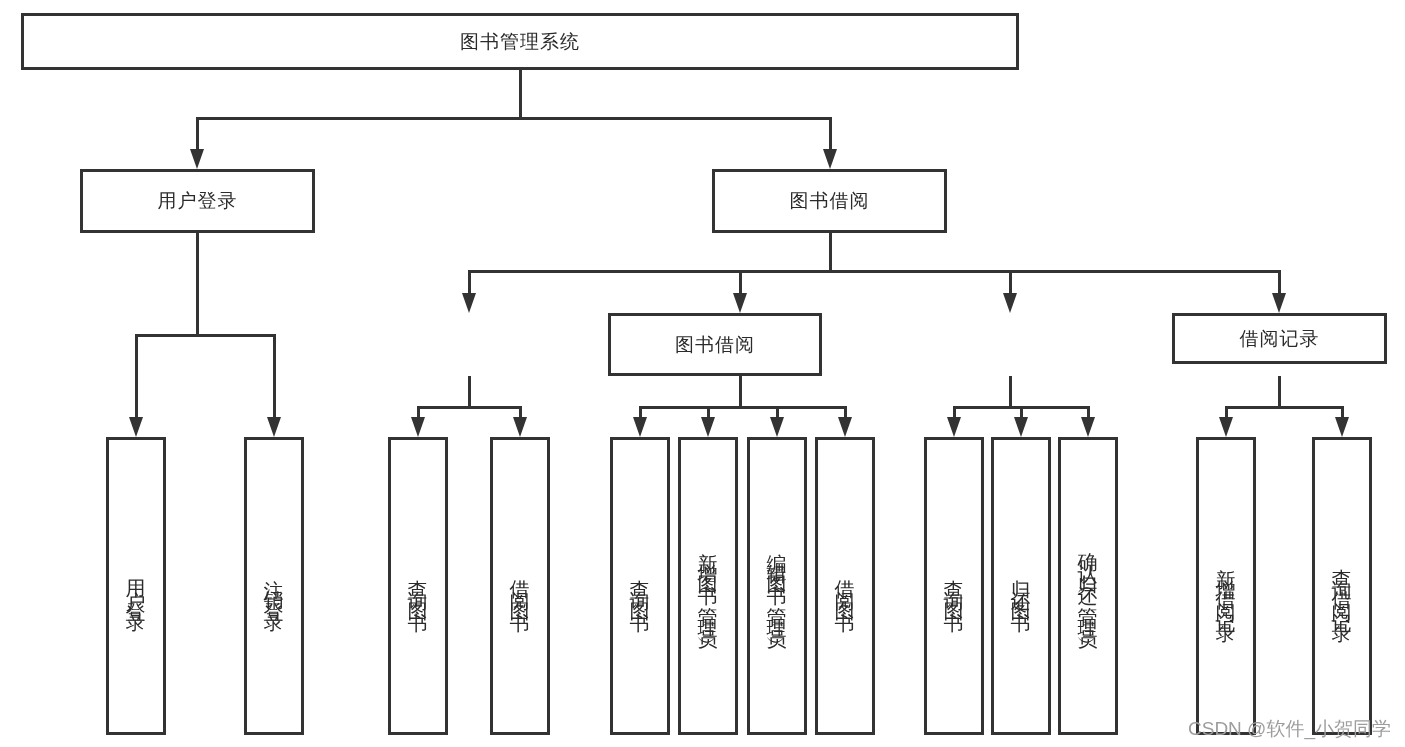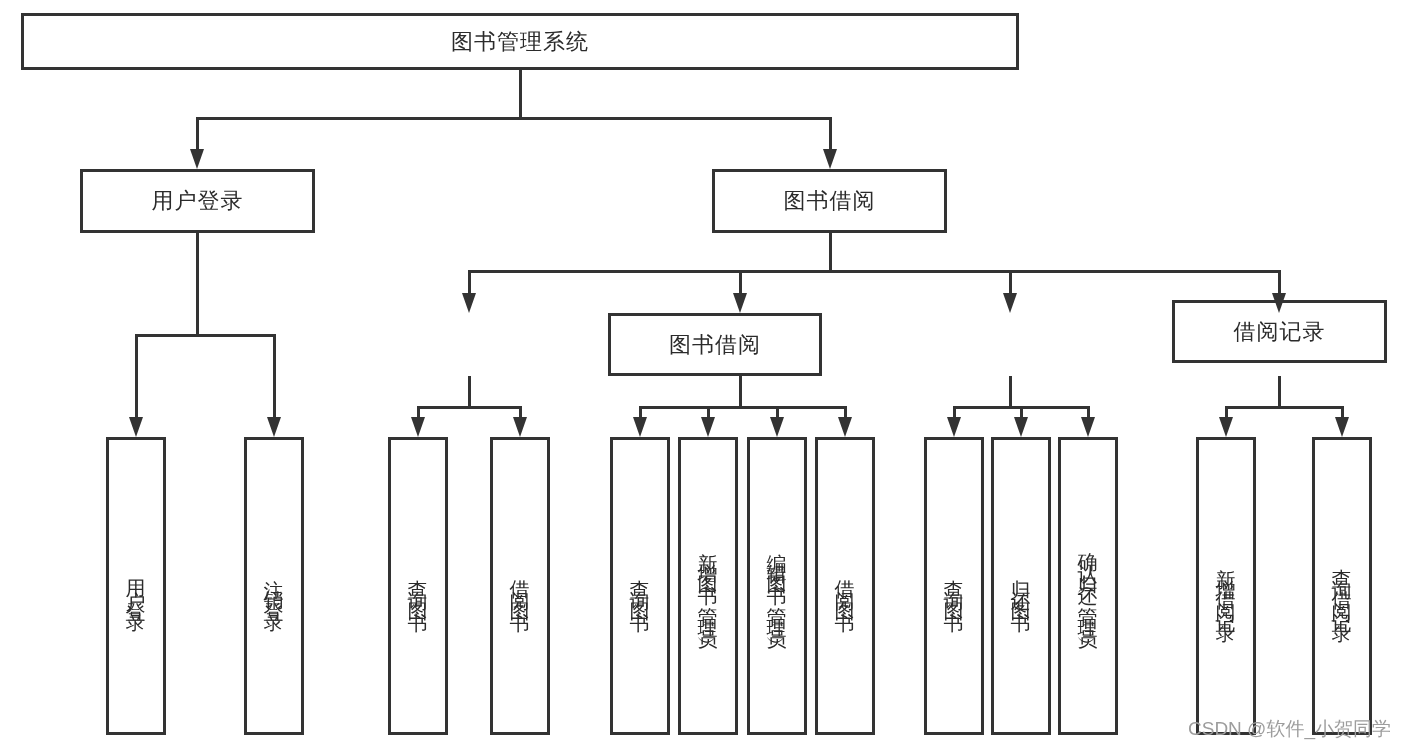--- a/index.html
+++ b/index.html
@@ -21,21 +21,21 @@
   .node {
     position: absolute;
     box-sizing: border-box;
     border: 3px solid var(--line);
     background: #ffffff;
     display: flex;
     align-items: center;
     justify-content: center;
   }
   .hlabel {
-    font-size: 22px;
+    font-size: 19px;
     color: var(--text);
     white-space: nowrap;
     letter-spacing: 1px;
   }
   .vlabel {
     writing-mode: vertical-rl;
     text-orientation: mixed;
     font-size: 20px;
     letter-spacing: 11px;
     color: var(--text);
@@ -73,21 +73,21 @@
   <div class="node" style="left:80px; top:169px; width:235px; height:64px">
     <span class="hlabel">用户登录</span>
   </div>
   <div class="node" style="left:712px; top:169px; width:235px; height:64px">
     <span class="hlabel">图书借阅</span>
   </div>
 
   <div class="node" style="left:608px; top:313px; width:214px; height:63px">
     <span class="hlabel">图书借阅</span>
   </div>
-  <div class="node" style="left:1172px; top:300px; width:215px; height:63px">
+  <div class="node" style="left:1172px; top:313px; width:215px; height:51px">
     <span class="hlabel">借阅记录</span>
   </div>
 
   <div class="node" style="left:106px; top:437px; width:60px; height:298px">
     <span class="vlabel">用户登录</span>
   </div>
   <div class="node" style="left:244px; top:437px; width:60px; height:298px">
     <span class="vlabel">注销登录</span>
   </div>
 

